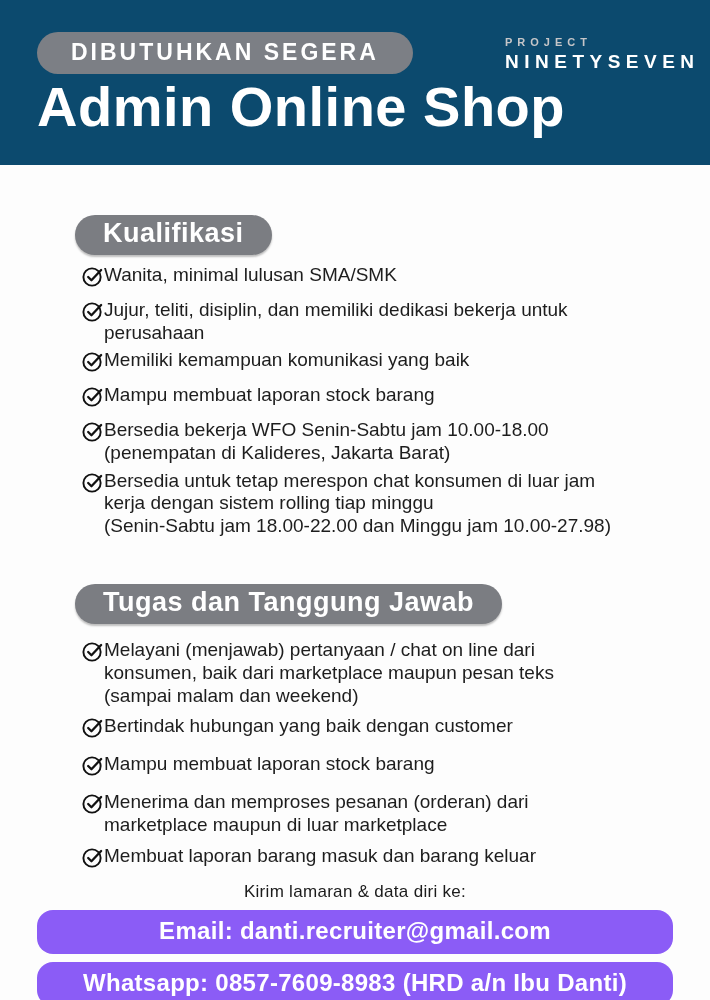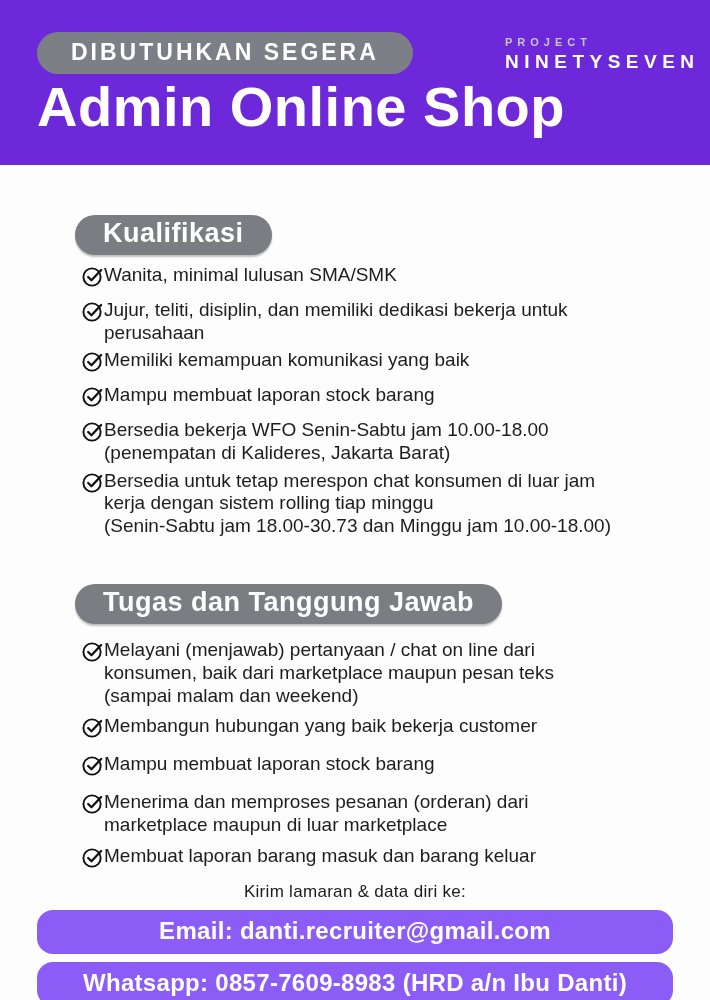--- a/index.html
+++ b/index.html
@@ -4,21 +4,21 @@
 <style>
   * { margin:0; padding:0; box-sizing:border-box; }
   html,body { background:#e8e8e8; }
   .page {
     width:710px; height:1000px; margin:0 auto; position:relative;
     background:#fdfdfd; overflow:hidden;
     font-family:"Liberation Sans", sans-serif;
   }
   
   .header {
-    background:#6d28d9; height:165px; padding:32px 37px 0 37px; position:relative;
+    background:#0c4a6e; height:165px; padding:32px 37px 0 37px; position:relative;
   }
   .badge {
     display:inline-block; background:#7c7f85; color:#ffffff;
     font-weight:700; font-size:23px; letter-spacing:3px;
     padding:7px 34px 8px; border-radius:26px; white-space:nowrap;
   }
   .brand { position:absolute; top:36px; left:505px; }
   .brand-top {
     color:#c6c6c8; font-size:11px; font-weight:700; letter-spacing:5px;
   }
@@ -115,21 +115,21 @@
         <span class="item-text">Bersedia bekerja WFO Senin-Sabtu jam 10.00-18.00
 (penempatan di Kalideres, Jakarta Barat)</span>
       </li>
       <li class="check-item">
         <span class="check"><svg width="23" height="23" viewBox="0 0 24 24">
               <circle cx="11.5" cy="12.5" r="9" fill="none" stroke="#111" stroke-width="2"></circle>
               <path d="M7.5 12.5 l3.4 3.4 L21 5.2" fill="none" stroke="#111" stroke-width="2.4" stroke-linecap="round" stroke-linejoin="round"></path>
             </svg></span>
         <span class="item-text">Bersedia untuk tetap merespon chat konsumen di luar jam
 kerja dengan sistem rolling tiap minggu
-(Senin-Sabtu jam 18.00-30.73 dan Minggu jam 10.00-18.00)</span>
+(Senin-Sabtu jam 18.00-22.00 dan Minggu jam 10.00-27.98)</span>
       </li>
     </ul>
   </div>
 
   <div class="section">
     <span class="pill-heading second">Tugas dan Tanggung Jawab</span>
     <ul class="checklist tasks">
       <li class="check-item">
         <span class="check"><svg width="23" height="23" viewBox="0 0 24 24">
               <circle cx="11.5" cy="12.5" r="9" fill="none" stroke="#111" stroke-width="2"></circle>
@@ -137,21 +137,21 @@
             </svg></span>
         <span class="item-text">Melayani (menjawab) pertanyaan / chat on line dari
 konsumen, baik dari marketplace maupun pesan teks
 (sampai malam dan weekend)</span>
       </li>
       <li class="check-item">
         <span class="check"><svg width="23" height="23" viewBox="0 0 24 24">
               <circle cx="11.5" cy="12.5" r="9" fill="none" stroke="#111" stroke-width="2"></circle>
               <path d="M7.5 12.5 l3.4 3.4 L21 5.2" fill="none" stroke="#111" stroke-width="2.4" stroke-linecap="round" stroke-linejoin="round"></path>
             </svg></span>
-        <span class="item-text">Membangun hubungan yang baik bekerja customer</span>
+        <span class="item-text">Bertindak hubungan yang baik dengan customer</span>
       </li>
       <li class="check-item">
         <span class="check"><svg width="23" height="23" viewBox="0 0 24 24">
               <circle cx="11.5" cy="12.5" r="9" fill="none" stroke="#111" stroke-width="2"></circle>
               <path d="M7.5 12.5 l3.4 3.4 L21 5.2" fill="none" stroke="#111" stroke-width="2.4" stroke-linecap="round" stroke-linejoin="round"></path>
             </svg></span>
         <span class="item-text">Mampu membuat laporan stock barang</span>
       </li>
       <li class="check-item">
         <span class="check"><svg width="23" height="23" viewBox="0 0 24 24">

